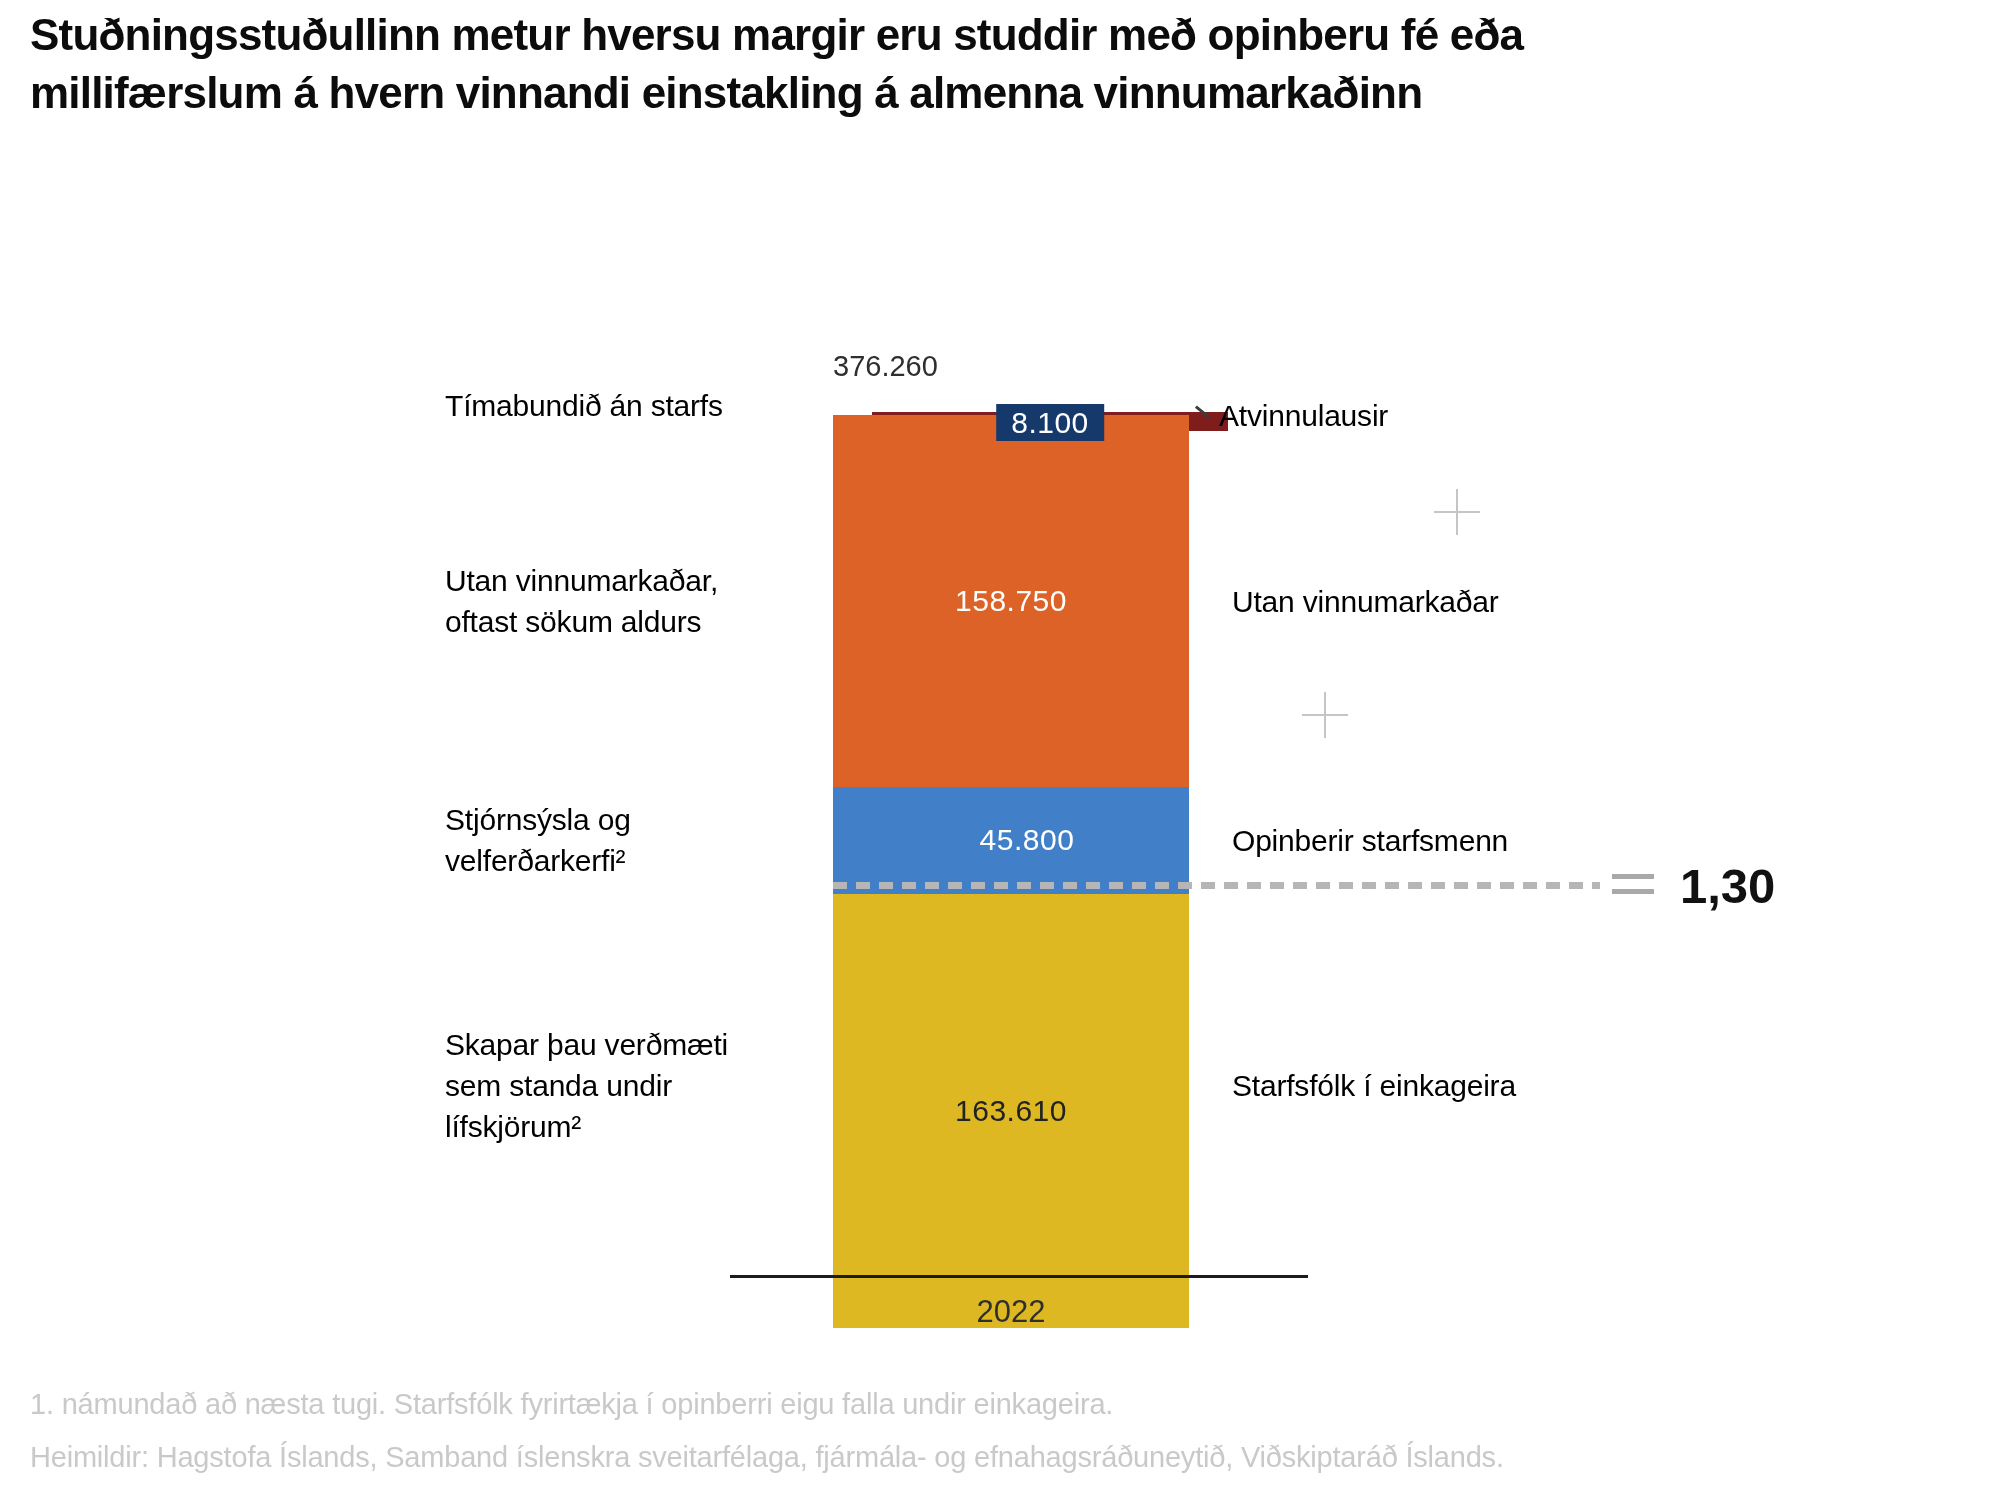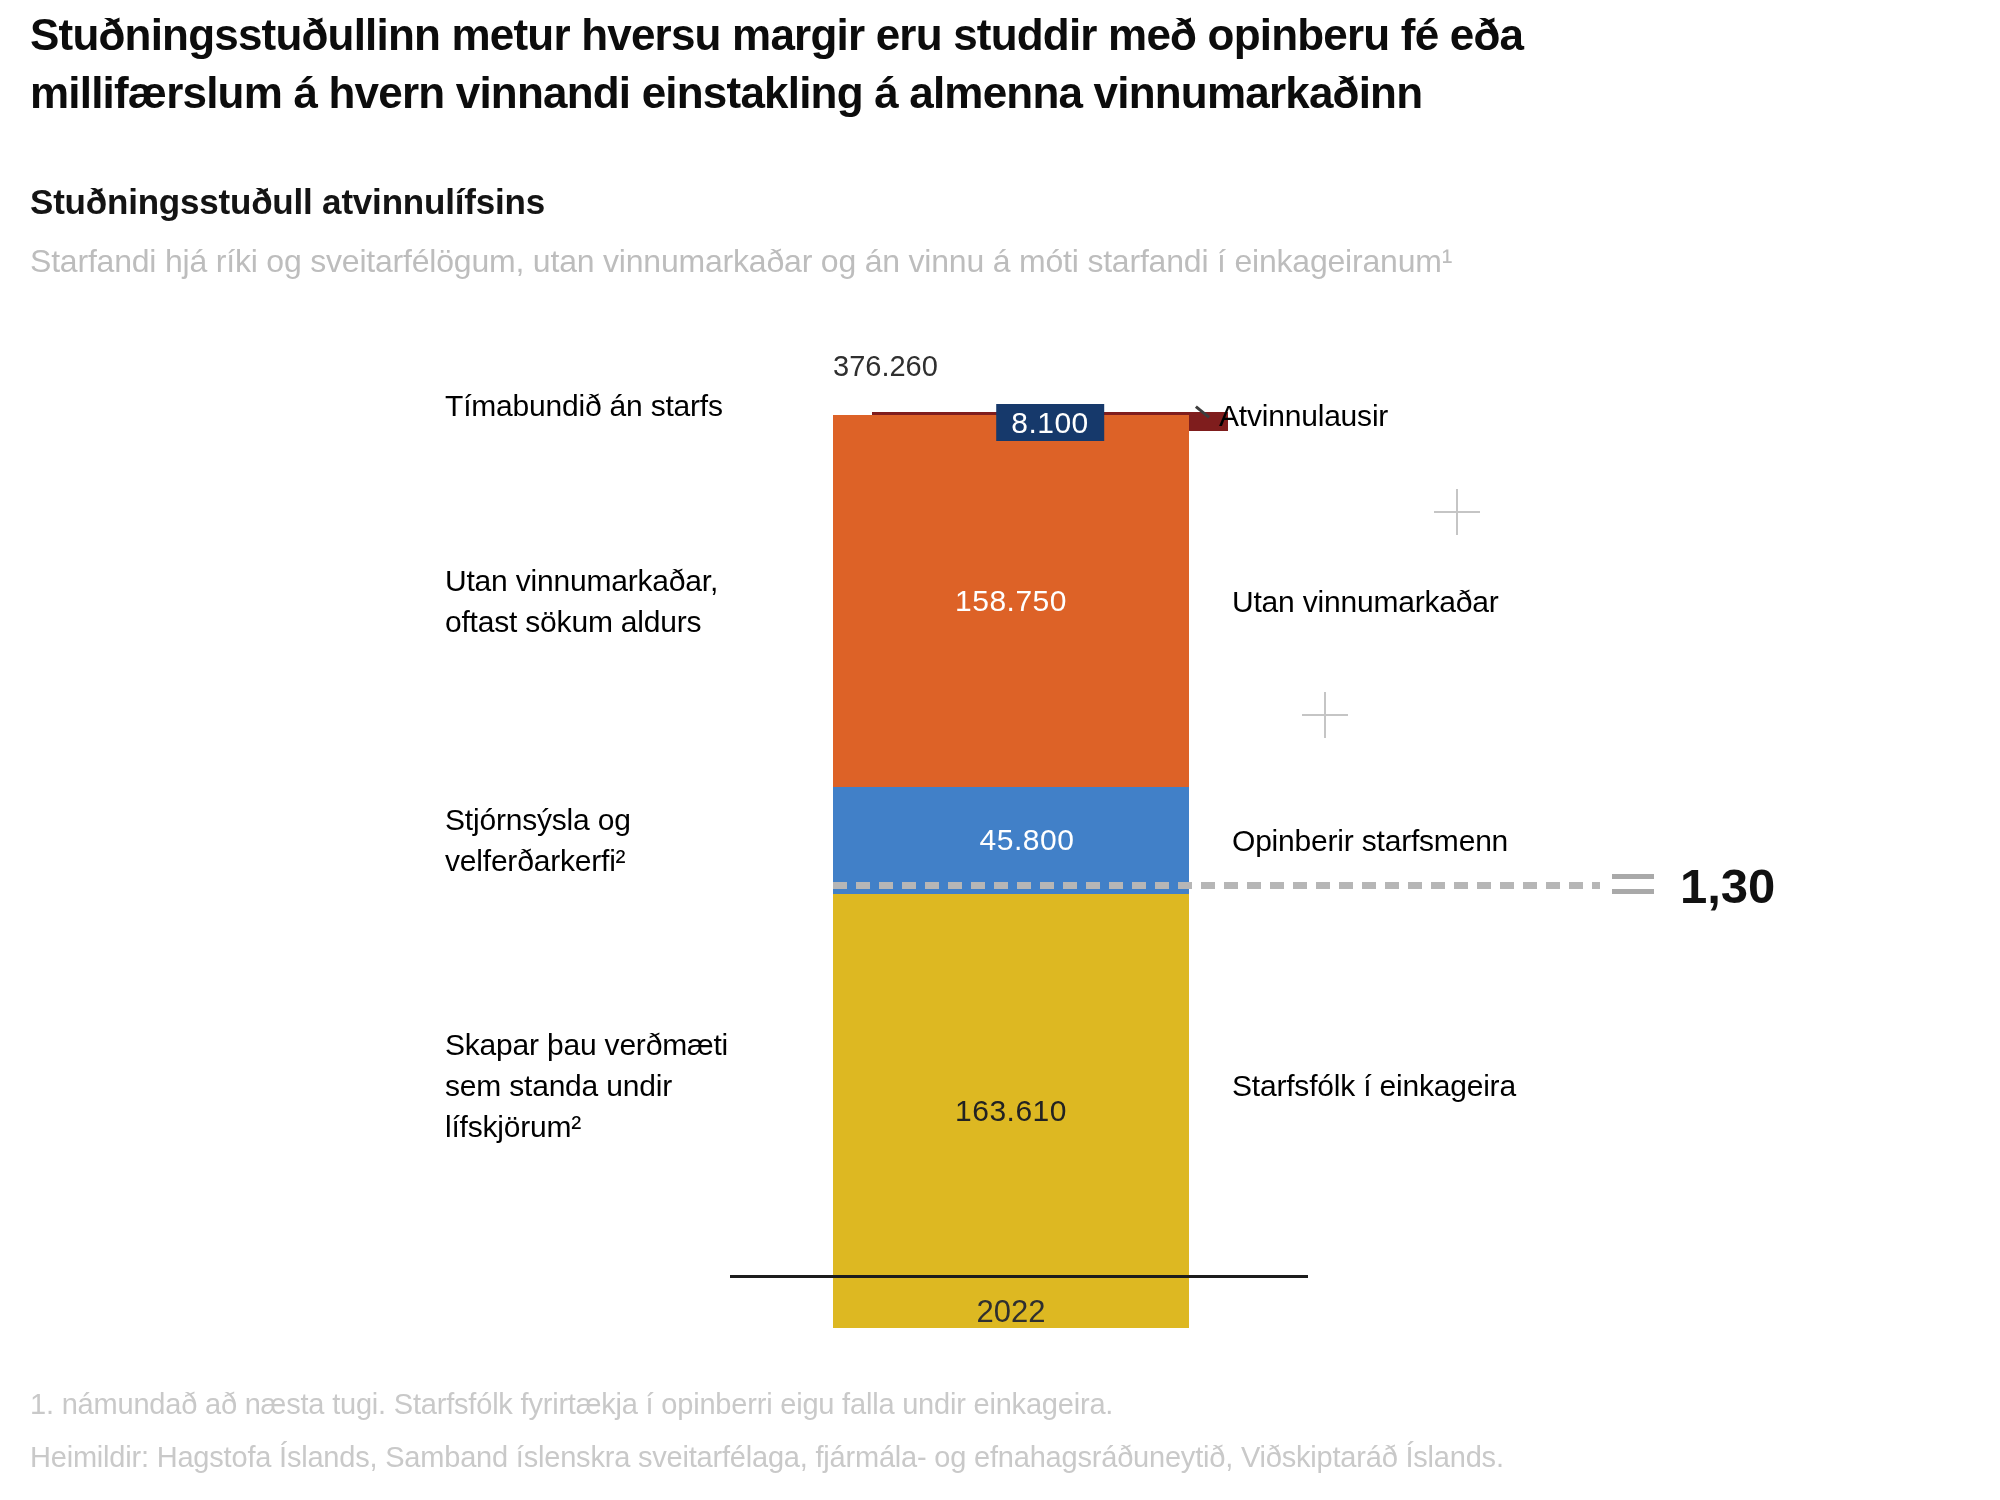--- a/index.html
+++ b/index.html
@@ -57,22 +57,20 @@
 </head>
 <body>
 
 <div class="page">
 
   <h1 class="title">
     <span>Stuðningsstuðullinn metur hversu margir eru studdir með opinberu fé eða</span>
     <span>millifærslum á hvern vinnandi einstakling á almenna vinnumarkaðinn</span>
   </h1>
 
-  <div class="section-title">Stuðningsstuðull atvinnulífsins</div>
-  <div class="subtitle">Starfandi hjá ríki og sveitarfélögum, utan vinnumarkaðar og án vinnu á móti starfandi í einkageiranum¹</div>
 
   <div class="total-label">376.260</div>
 
   <div class="bar">
       <div class="segment" style="top: 16px; height: 18.9659px; background: #7f1d1d; margin-left: 39px;">
         <div class="value-box" style="background: rgb(22, 57, 107);">8.100</div>
       </div>
       <div class="segment" style="top: 18.9659px; height: 371.708px; background: rgb(221, 98, 39);">
         <div class="seg-value" style="color: rgb(255, 255, 255);">158.750</div>
       </div>

